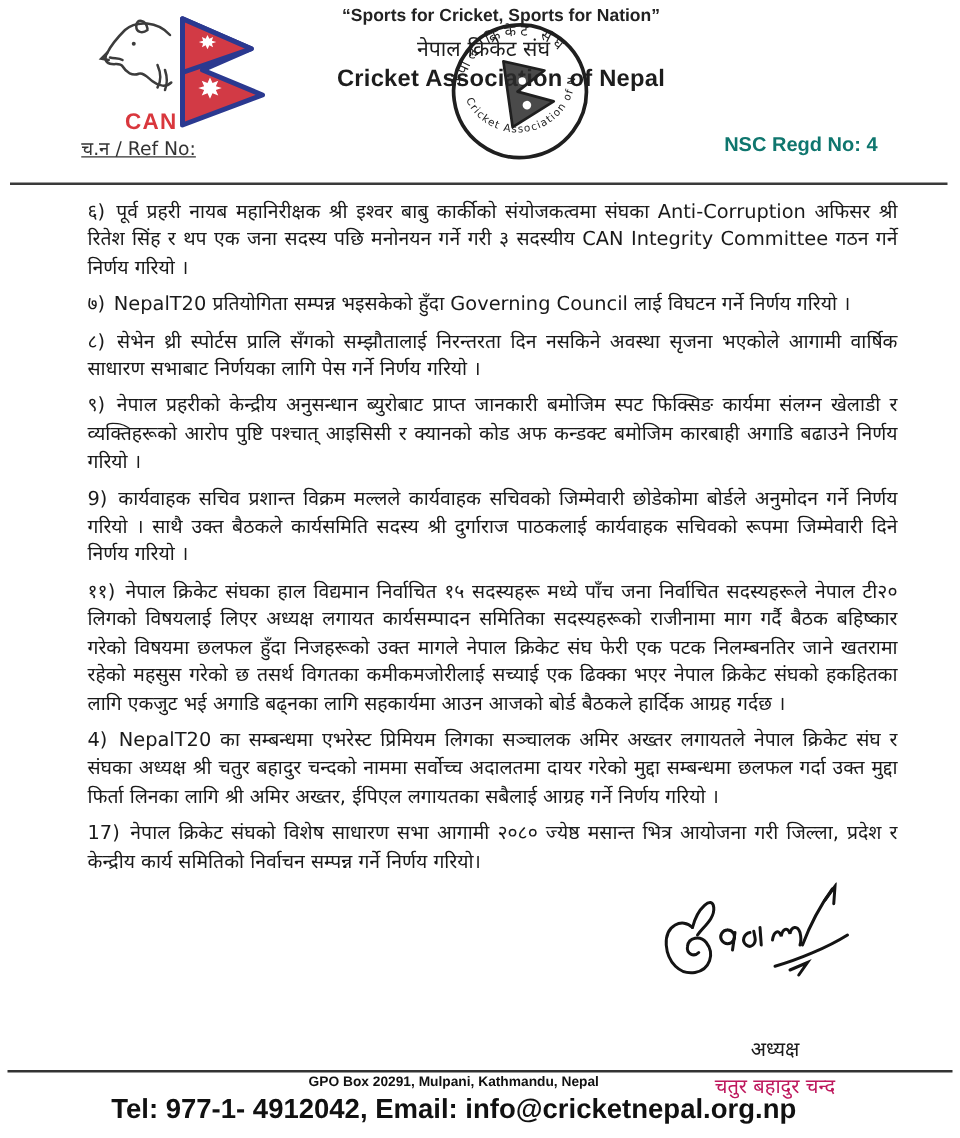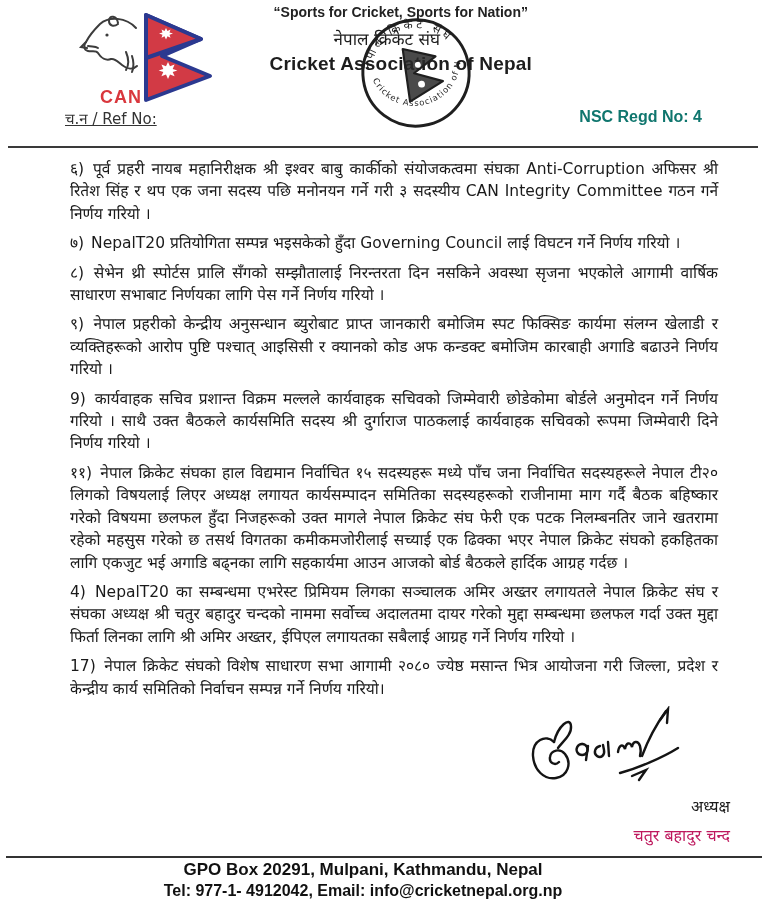--- a/index.html
+++ b/index.html
@@ -17,28 +17,28 @@
   .ref-label{left:65px;top:0;font-size:15px;color:#333;text-decoration:underline;}
   .regd-no{right:66px;top:0;font-family:"Liberation Sans",sans-serif;font-weight:bold;font-size:16px;color:#0f766e;}
   .hr-top{top:146px;left:8px;right:10px;border-top:2px solid #3a3a3a;height:0;}
   
   .content{left:70px;top:158px;width:648px;}
   .content p{
     margin:0 0 7px 0;font-size:15.5px;line-height:22.4px;text-align:justify;color:#1a1a1a;
   }
   .num{padding-right:2px;}
   
-  .sig-block{left:510px;top:795px;width:220px;text-align:right;}
+  .sig-block{left:510px;top:828px;width:220px;text-align:center;}
   .sig-title{font-size:16px;color:#1a1a1a;}
   .sig-name{font-size:16px;margin-top:7px;color:#be185d;}
   
   .hr-bottom{top:856px;left:6px;right:6px;border-top:2px solid #333;height:0;}
   .footer{top:860px;left:0;right:42px;text-align:center;font-family:"Liberation Sans",sans-serif;font-weight:bold;color:#111;}
-  .footer .l1{font-size:17px;}
-  .footer .l2{font-size:16px;margin-top:2px;}
+  .footer .l1{font-size:11px;}
+  .footer .l2{font-size:22px;margin-top:2px;}
   svg{display:block;}
 </style>
 </head>
 <body>
 
 <div class="abs" style="left:70px;top:12px;width:150px;height:96px;">
   <svg width="150" height="96" viewBox="0 0 150 96">
 
     <g stroke="#3c3c3c" stroke-width="2" fill="none" stroke-linecap="round">
       <path d="M66,16 C56,5 39,4 30,12 C25,17 19,24 16,30 C13,34 14,38 18,39 C22,40 26,38 28,41 C31,46 36,49 41,47 C45,46 48,50 52,53 C57,57 63,58 67,54"></path>

